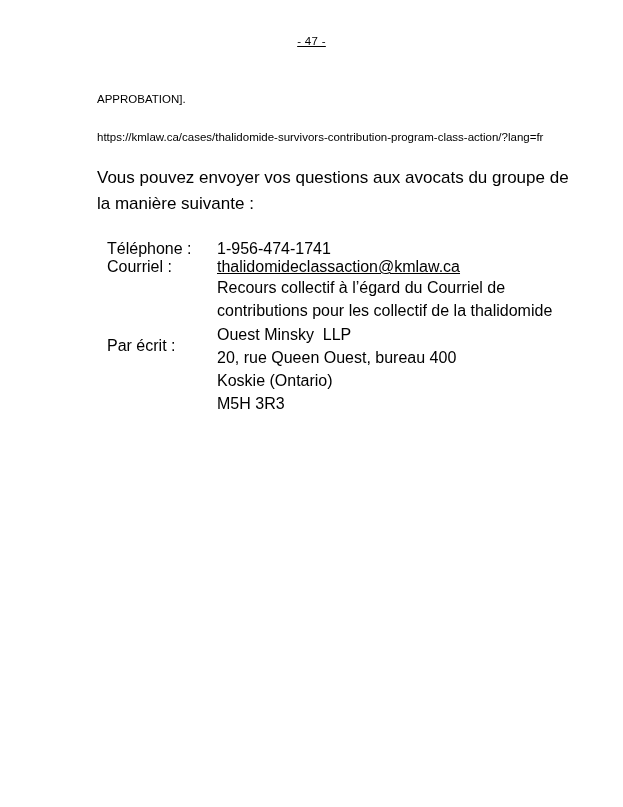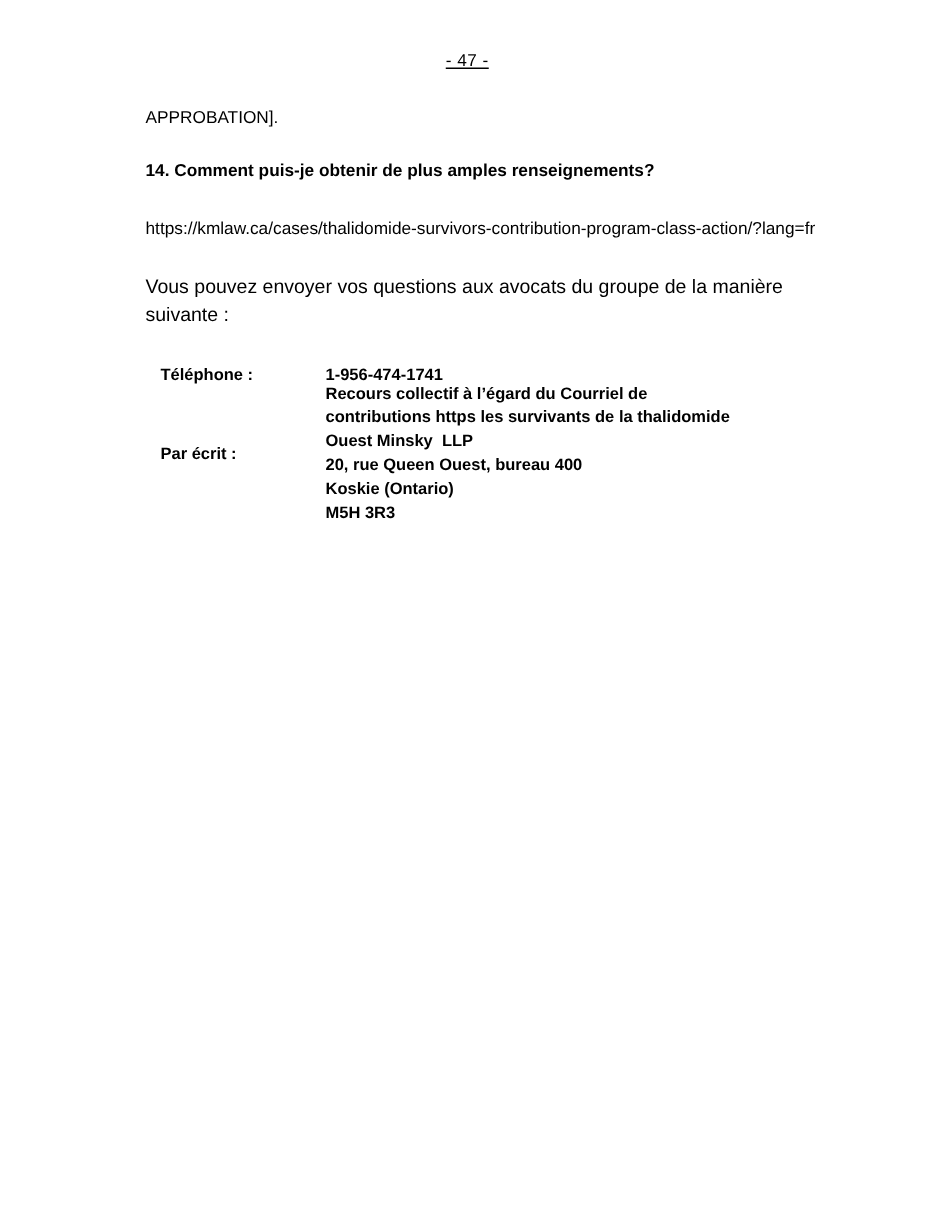--- a/index.html
+++ b/index.html
@@ -25,50 +25,49 @@
   .page-number {
     text-align: center;
     font-size: 11.5px;
     margin-top: 35px;
     letter-spacing: 0.3px;
     text-decoration: underline;
   }
   .content {
     padding-left: 97px;
     padding-right: 54px;
-    margin-top: 24px;
+    margin-top: 44px;
   }
   .para {
     font-size: 11.5px;
     line-height: 1.5;
     margin: 0 0 18px 0;
   }
   .heading {
     font-size: 11.5px;
     font-weight: bold;
     line-height: 1.5;
     margin: 0 0 18px 0;
   }
   .url-block {
     font-size: 11.5px;
     line-height: 2.0;
     margin: 0 0 16px 0;
     word-break: break-word;
   }
   .intro {
-    font-size: 13px;
+    font-size: 17px;
     line-height: 1.5;
     margin: 0 0 24px 0;
   }
   table.contact {
     border-collapse: collapse;
     margin-left: 10px;
     margin-top: 8px;
-    font-size: 11px;
-    font-weight: bold;
+    font-size: 16px;
   }
   table.contact td {
     vertical-align: top;
     padding: 0;
   }
   td.label {
     width: 110px;
     padding-right: 8px;
     padding-bottom: 26px;
     white-space: nowrap;
@@ -98,38 +97,43 @@
 <body>
 
 <div class="page">
 
   <div class="page-number">- 47 -</div>
 
   <div class="content">
 
     <p class="para">APPROBATION].</p>
 
-    <p class="heading">14. Comment puis-je obtenir de plus amples renseignements?</p>
 
     <p class="url-block">https://kmlaw.ca/cases/thalidomide-survivors-contribution-program-class-action/?lang=fr</p>
 
     <p class="intro">Vous pouvez envoyer vos questions aux avocats du groupe de la manière suivante :</p>
 
     <table class="contact">
       <tbody>
           <tr>
         <td class="label">Téléphone :</td>
         <td class="value">1-956-474-1741</td>
       </tr>
+      <tr>
+        <td class="label">Courriel :</td>
+        <td class="value">
+          <span class="email-link">thalidomideclassaction@kmlaw.ca</span>
+        </td>
+      </tr>
       <tr class="last address">
         <td class="label">Par écrit :</td>
         <td class="value">
           <div class="addr-lines">
             <div>Recours collectif à l’égard du Courriel de</div>
-            <div>contributions https les survivants de la thalidomide</div>
+            <div>contributions pour les collectif de la thalidomide</div>
             <div>Ouest Minsky  LLP</div>
             <div>20, rue Queen Ouest, bureau 400</div>
             <div>Koskie (Ontario)</div>
             <div>M5H 3R3</div>
           </div>
         </td>
       </tr>
     </tbody>
       </table>
 

